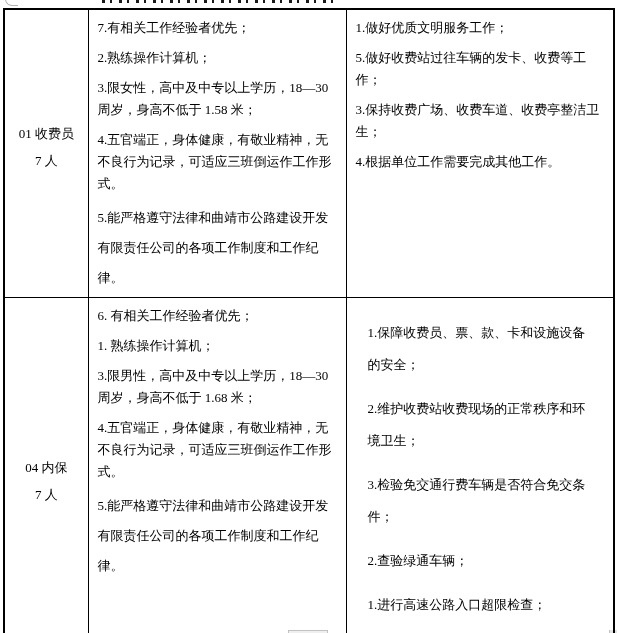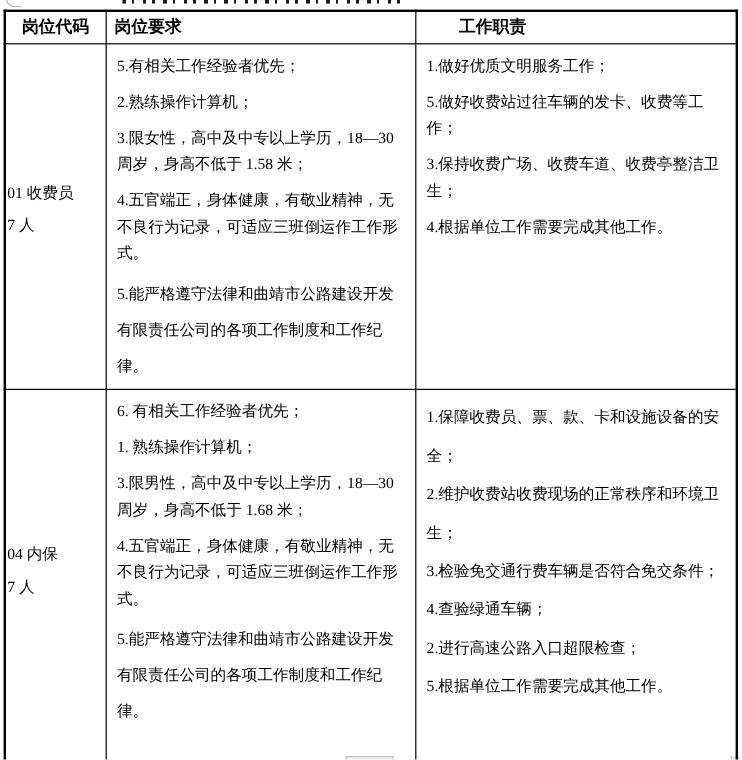--- a/index.html
+++ b/index.html
@@ -19,30 +19,30 @@
   tr.header-row{height:27px;}
   tr.row-1{height:272px;}
   tr.row-2{height:315px;}
 
   th{font-size:14px;font-weight:bold;vertical-align:middle;padding:0;}
   th.h-code{text-align:center;}
   th.h-req{text-align:left;padding-left:7px;}
   th.h-duty{text-align:left;padding-left:36px;}
 
   td.code-cell{
-    text-align:left;vertical-align:middle;
+    text-align:center;vertical-align:middle;
     font-size:13px;line-height:27px;padding-bottom:14px;
   }
   td.req-cell,td.duty-cell{
     vertical-align:top;font-size:13px;
     padding:7px 8px 0 9px;
   }
   td.req-cell p,td.duty-cell p{margin:0 0 8px 0;line-height:22px;}
   p.wide{line-height:30px !important;margin-bottom:4px !important;}
-  td.duty-doublespace p{line-height:32px !important;margin:0 !important;}
+  td.duty-doublespace p{line-height:32px !important;margin:12px !important;}
 
   
   .corner-mark{
     position:absolute;left:5px;top:-7px;width:12px;height:12px;
     border-left:1px solid #b3b3b3;border-bottom:1px solid #b3b3b3;
     border-bottom-left-radius:7px;
   }
   .top-text-remnant{
     position:absolute;left:102px;top:0;width:232px;height:3px;
     background:repeating-linear-gradient(90deg,
@@ -66,33 +66,28 @@
 <div class="bottom-partial-box"></div>
 <div class="bottom-right-mark"></div>
 
 <table class="doc-table">
   <colgroup>
     <col style="width:84px">
       <col style="width:258px">
       <col style="width:268px">
   </colgroup>
   <tbody>
-      <tr class="header-row">
-    <th class="h-code">岗位代码</th>
-    <th class="h-req">岗位要求</th>
-    <th class="h-duty">工作职责</th>
-  </tr>
 
   <tr class="row-1">
     <td class="code-cell">
       <div>01 收费员</div>
       <div>7 人</div>
     </td>
     <td class="req-cell">
-      <p>5.有相关工作经验者优先；</p>
+      <p>7.有相关工作经验者优先；</p>
       <p>2.熟练操作计算机；</p>
       <p>3.限女性，高中及中专以上学历，18—30周岁，身高不低于 1.58 米；</p>
       <p>4.五官端正，身体健康，有敬业精神，无不良行为记录，可适应三班倒运作工作形式。</p>
       <p class="wide">5.能严格遵守法律和曲靖市公路建设开发有限责任公司的各项工作制度和工作纪律。</p>
     </td>
     <td class="duty-cell">
       <p>1.做好优质文明服务工作；</p>
       <p>5.做好收费站过往车辆的发卡、收费等工作；</p>
       <p>3.保持收费广场、收费车道、收费亭整洁卫生；</p>
       <p>4.根据单位工作需要完成其他工作。</p>
@@ -108,19 +103,19 @@
       <p>6. 有相关工作经验者优先；</p>
       <p>1. 熟练操作计算机；</p>
       <p>3.限男性，高中及中专以上学历，18—30周岁，身高不低于 1.68 米；</p>
       <p>4.五官端正，身体健康，有敬业精神，无不良行为记录，可适应三班倒运作工作形式。</p>
       <p class="wide">5.能严格遵守法律和曲靖市公路建设开发有限责任公司的各项工作制度和工作纪律。</p>
     </td>
     <td class="duty-cell duty-doublespace">
       <p>1.保障收费员、票、款、卡和设施设备的安全；</p>
       <p>2.维护收费站收费现场的正常秩序和环境卫生；</p>
       <p>3.检验免交通行费车辆是否符合免交条件；</p>
-      <p>4.查验绿通车辆；</p>
-      <p>2.进行高速公路入口超限检查；</p>
+      <p>2.查验绿通车辆；</p>
+      <p>1.进行高速公路入口超限检查；</p>
       <p>5.根据单位工作需要完成其他工作。</p>
     </td>
   </tr>
 </tbody>
   </table>
 
 </body></html>

